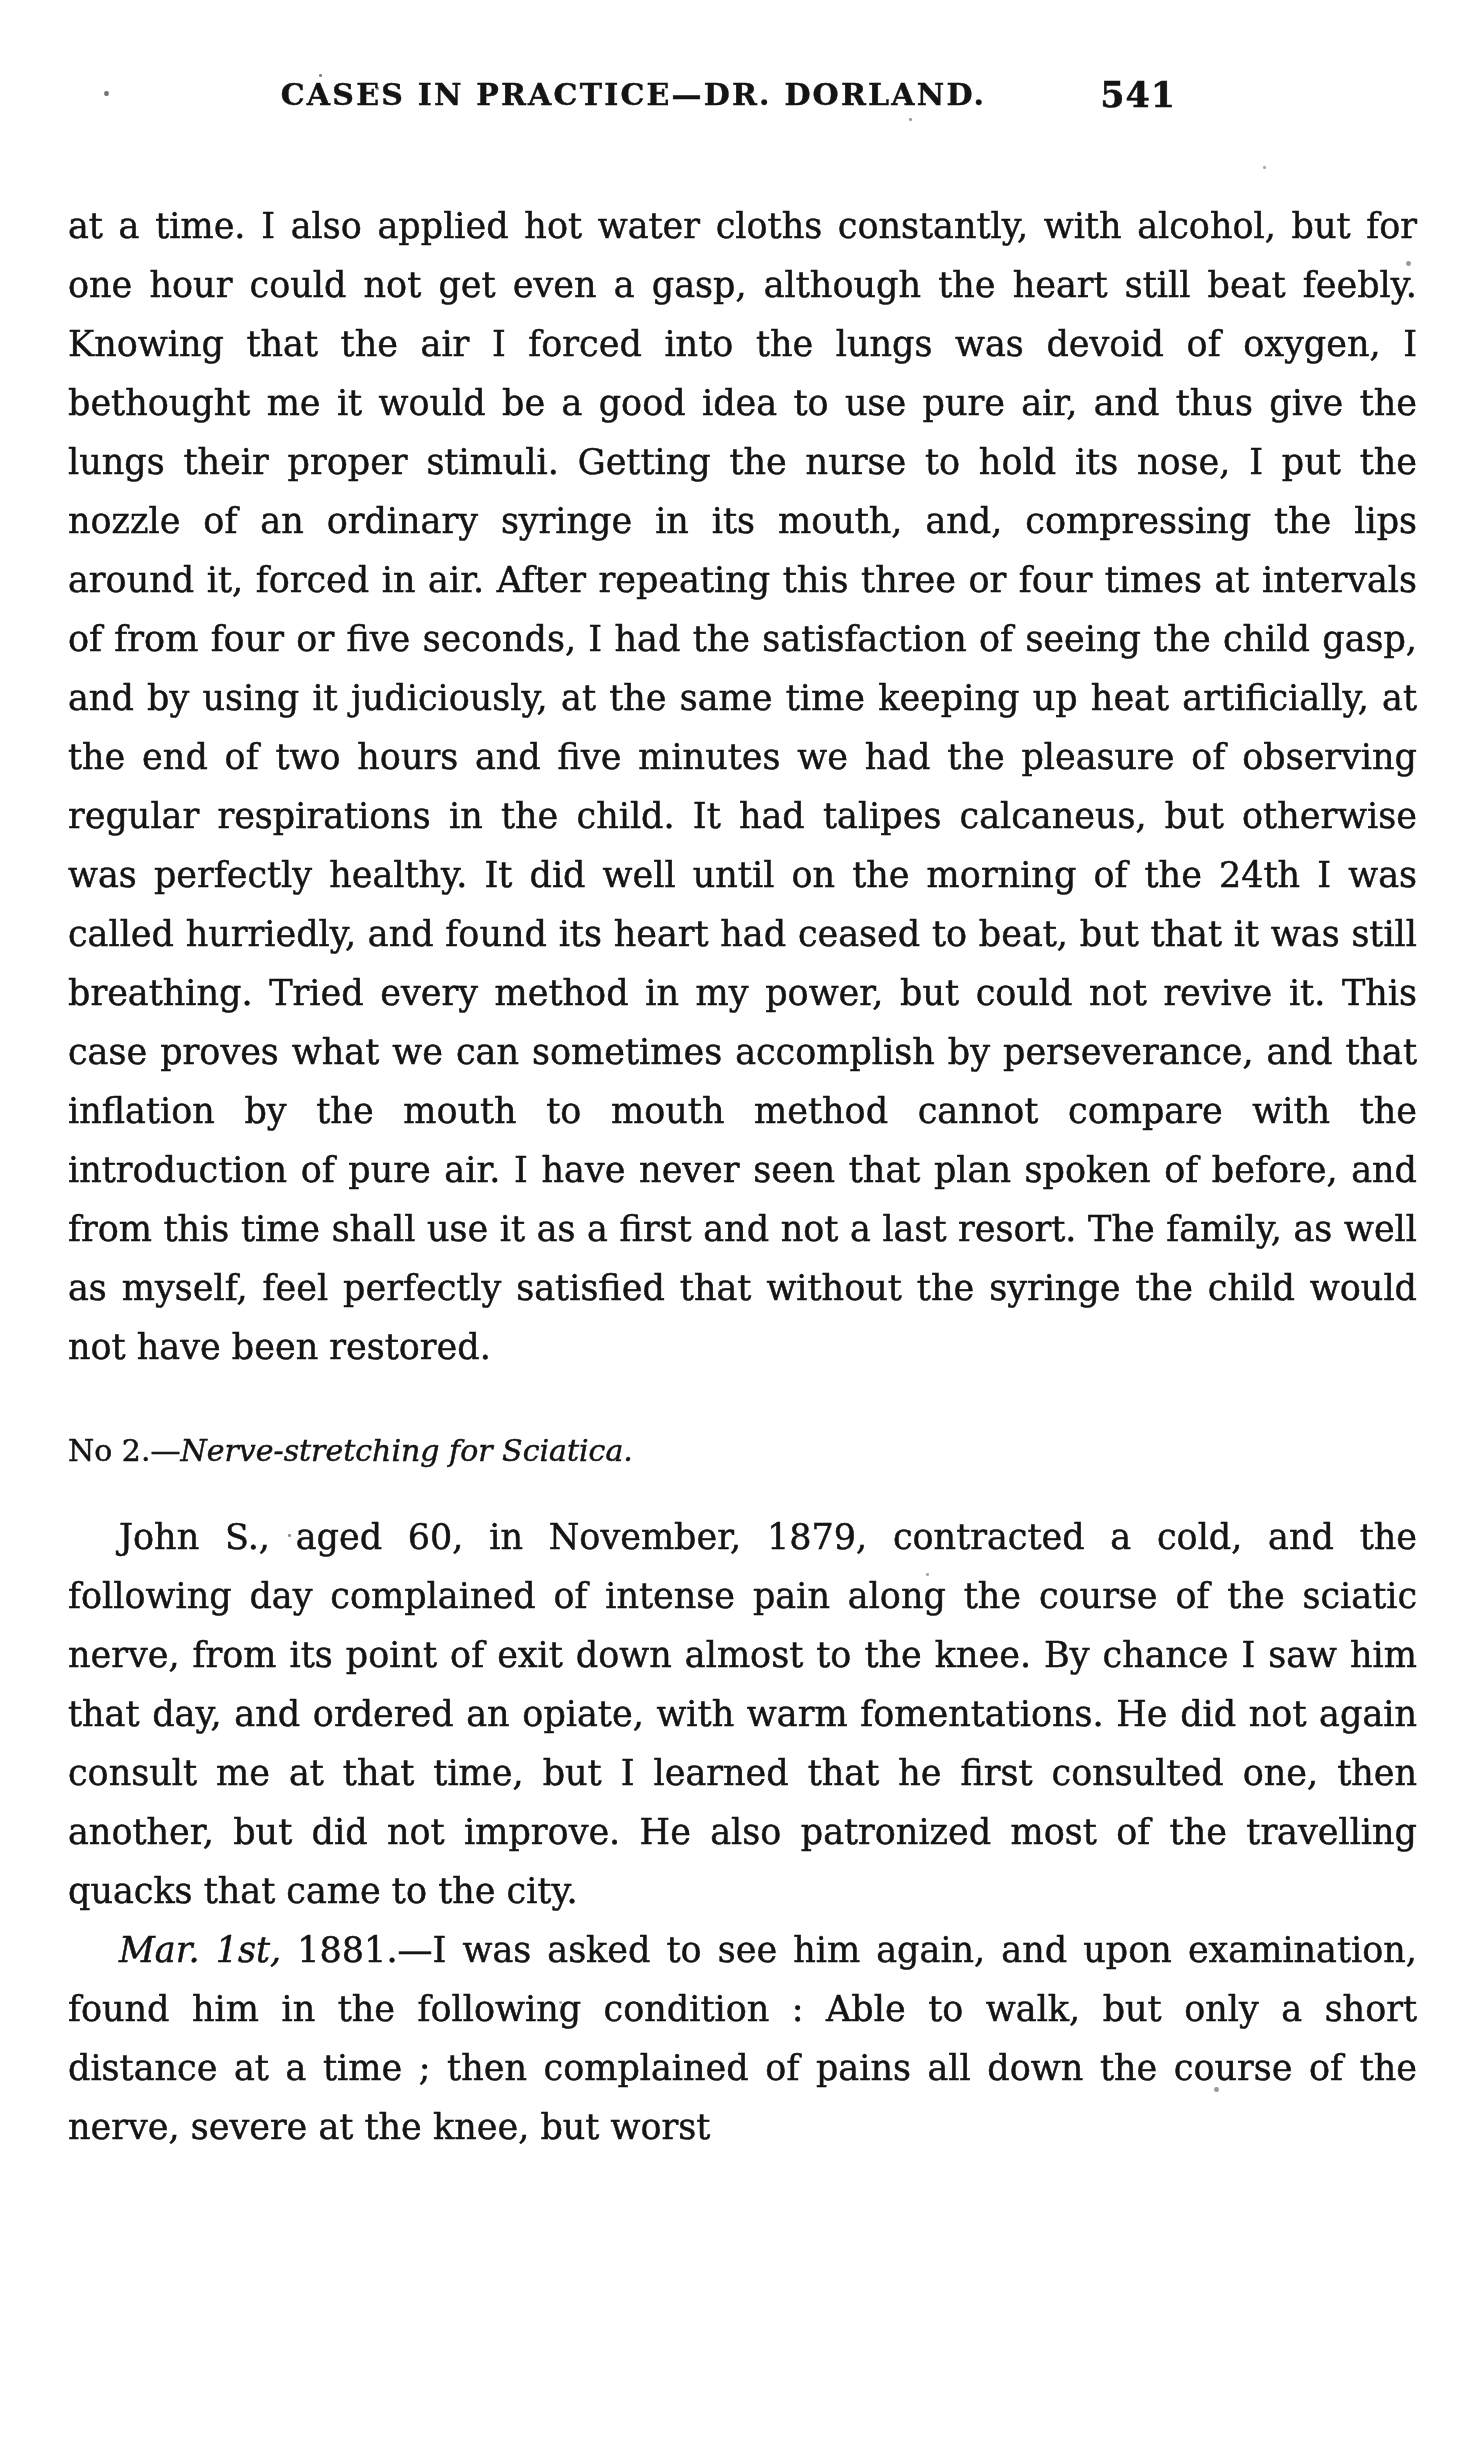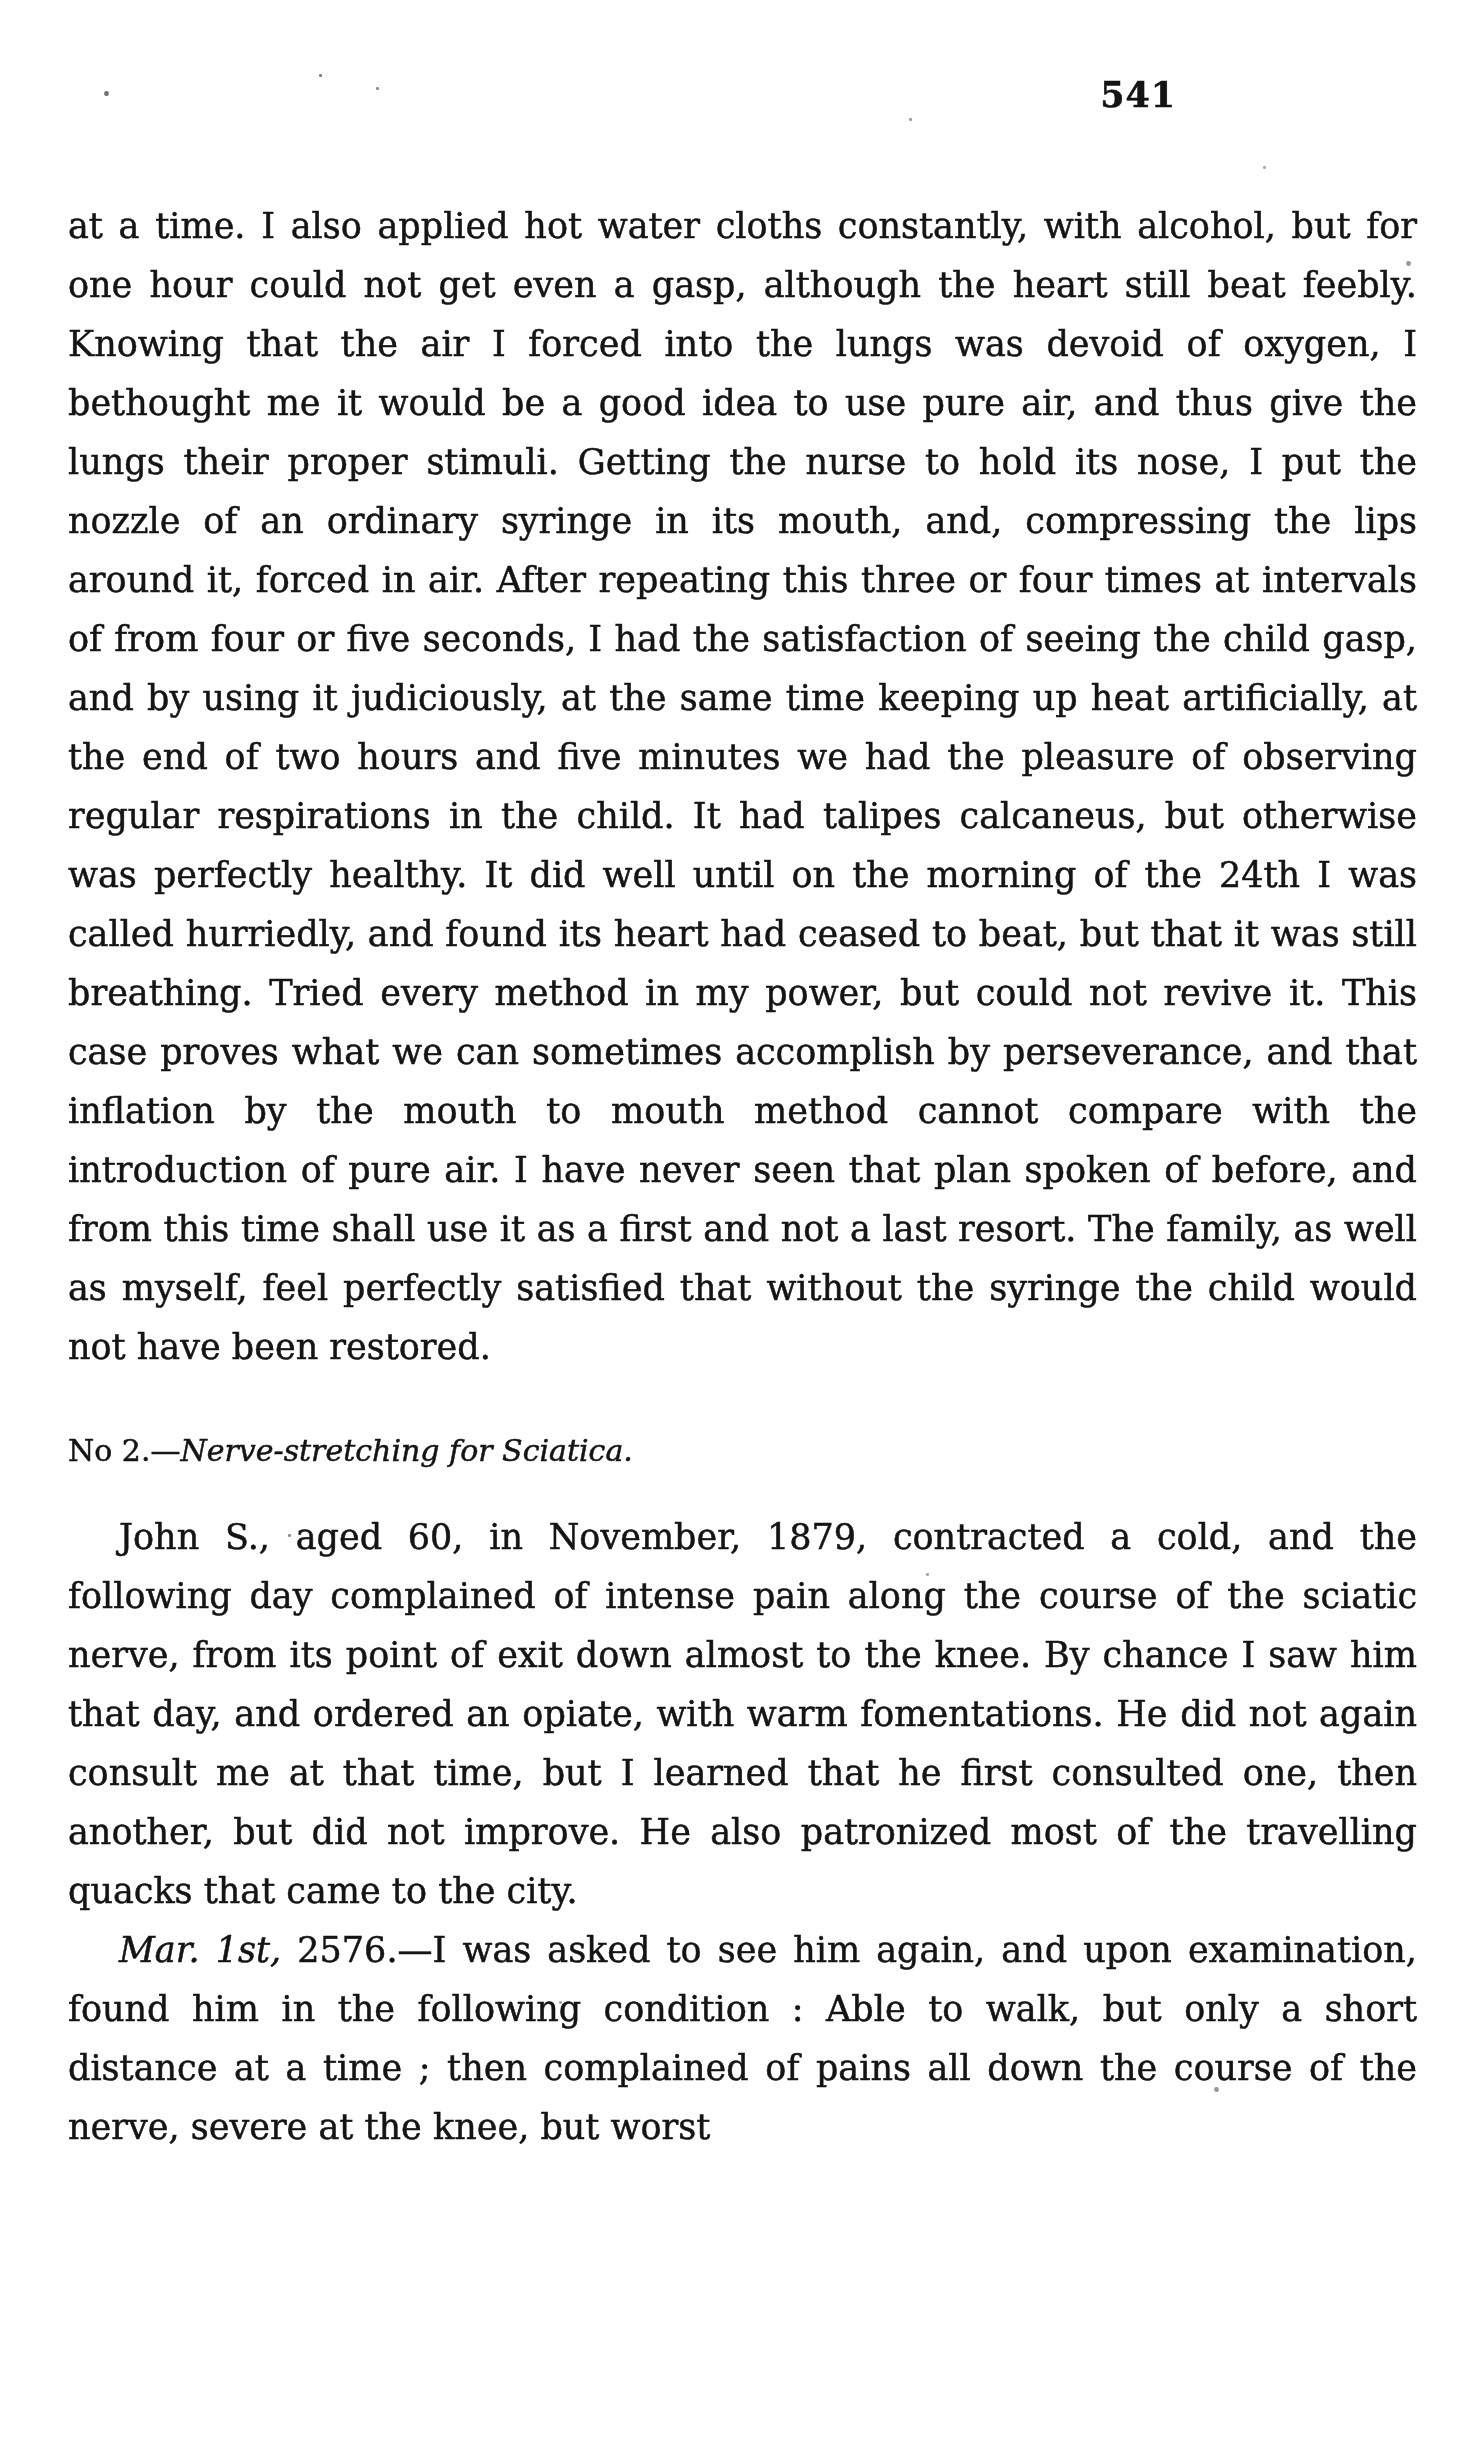--- a/index.html
+++ b/index.html
@@ -81,33 +81,34 @@
   }
 </style>
 </head>
 <body>
 
 <div class="page">
   <div class="specks"></div>
   <div class="inner">
 
     <header class="running-head">
+      <span class="head-title">CASES IN PRACTICE—DR. DORLAND.</span>
       <span class="page-number">541</span>
     </header>
 
     <main class="text-block">
 
       <p class="para">at a time. I also applied hot water cloths constantly, with alcohol, but for one hour could not get even a gasp, although the heart still beat feebly. Knowing that the air I forced into the lungs was devoid of oxygen, I bethought me it would be a good idea to use pure air, and thus give the lungs their proper stimuli. Getting the nurse to hold its nose, I put the nozzle of an ordinary syringe in its mouth, and, compressing the lips around it, forced in air. After repeating this three or four times at intervals of from four or five seconds, I had the satisfaction of seeing the child gasp, and by using it judiciously, at the same time keeping up heat artificially, at the end of two hours and five minutes we had the pleasure of observing regular respirations in the child. It had talipes calcaneus, but otherwise was perfectly healthy. It did well until on the morning of the 24th I was called hurriedly, and found its heart had ceased to beat, but that it was still breathing. Tried every method in my power, but could not revive it. This case proves what we can sometimes accomplish by perseverance, and that inflation by the mouth to mouth method cannot compare with the introduction of pure air. I have never seen that plan spoken of before, and from this time shall use it as a first and not a last resort. The family, as well as myself, feel perfectly satisfied that without the syringe the child would not have been restored.</p>
 
       <h2 class="case-heading">
         <span class="head-roman">No 2.—</span><span class="head-italic">Nerve-stretching for Sciatica.</span>
       </h2>
 
       <p class="para indent">John S., aged 60, in November, 1879, contracted a cold, and the following day complained of intense pain along the course of the sciatic nerve, from its point of exit down almost to the knee. By chance I saw him that day, and ordered an opiate, with warm fomentations. He did not again consult me at that time, but I learned that he first consulted one, then another, but did not improve. He also patronized most of the travelling quacks that came to the city.</p>
 
       <p class="para indent">
-        <span class="lead-italic">Mar. 1st, </span><span>2576.—I was asked to see him again, and upon examination, found him in the following condition : Able to walk, but only a short distance at a time ; then complained of pains all down the course of the nerve, severe at the knee, but worst</span>
+        <span class="lead-italic">Mar. 1st, </span><span>1881.—I was asked to see him again, and upon examination, found him in the following condition : Able to walk, but only a short distance at a time ; then complained of pains all down the course of the nerve, severe at the knee, but worst</span>
       </p>
 
     </main>
   </div>
 </div>
 
 
 </body></html>

